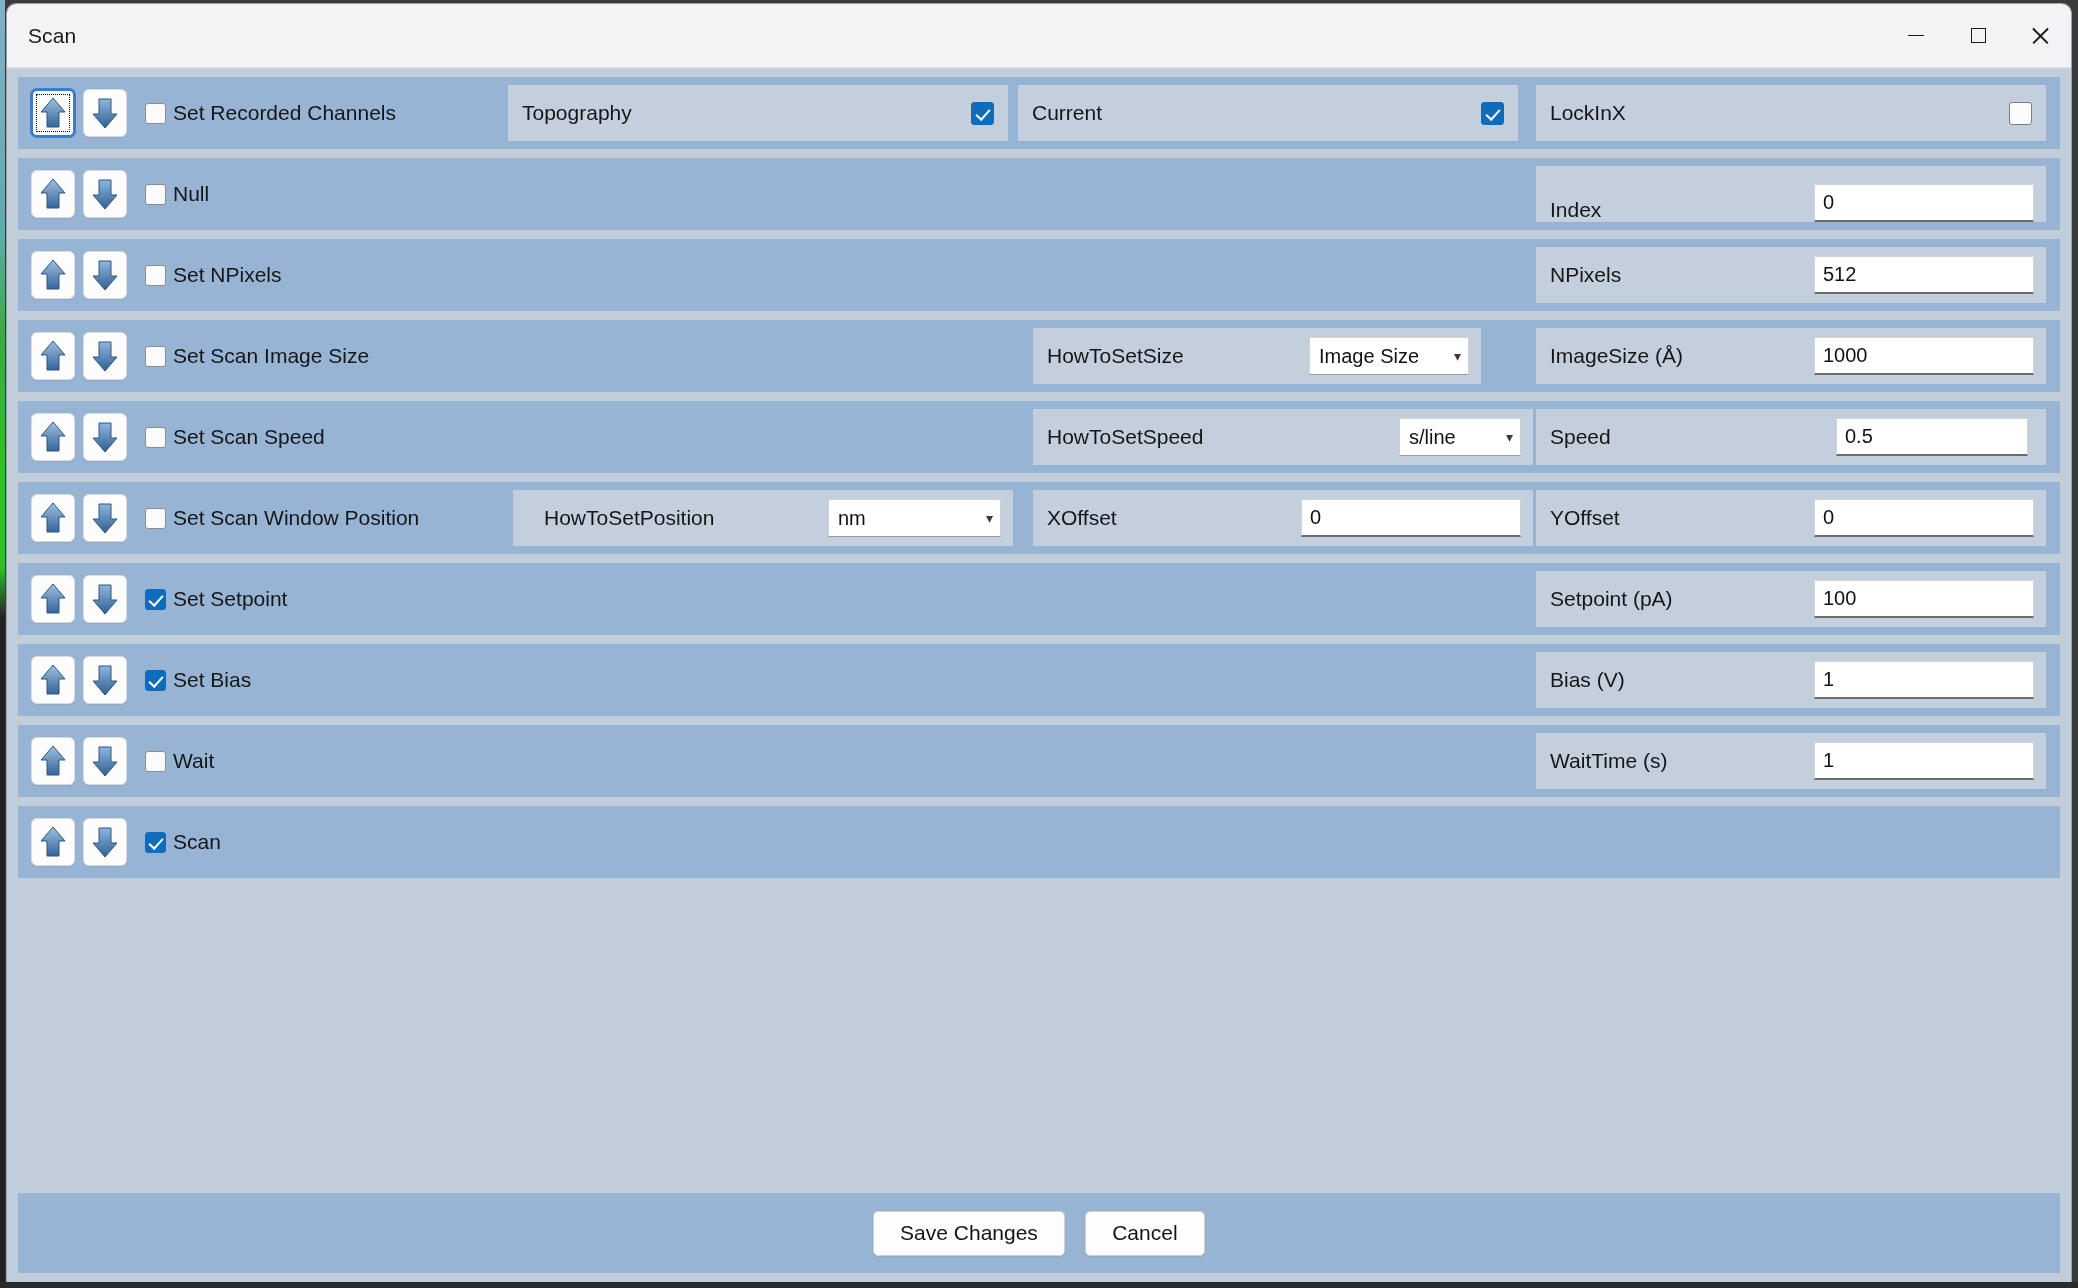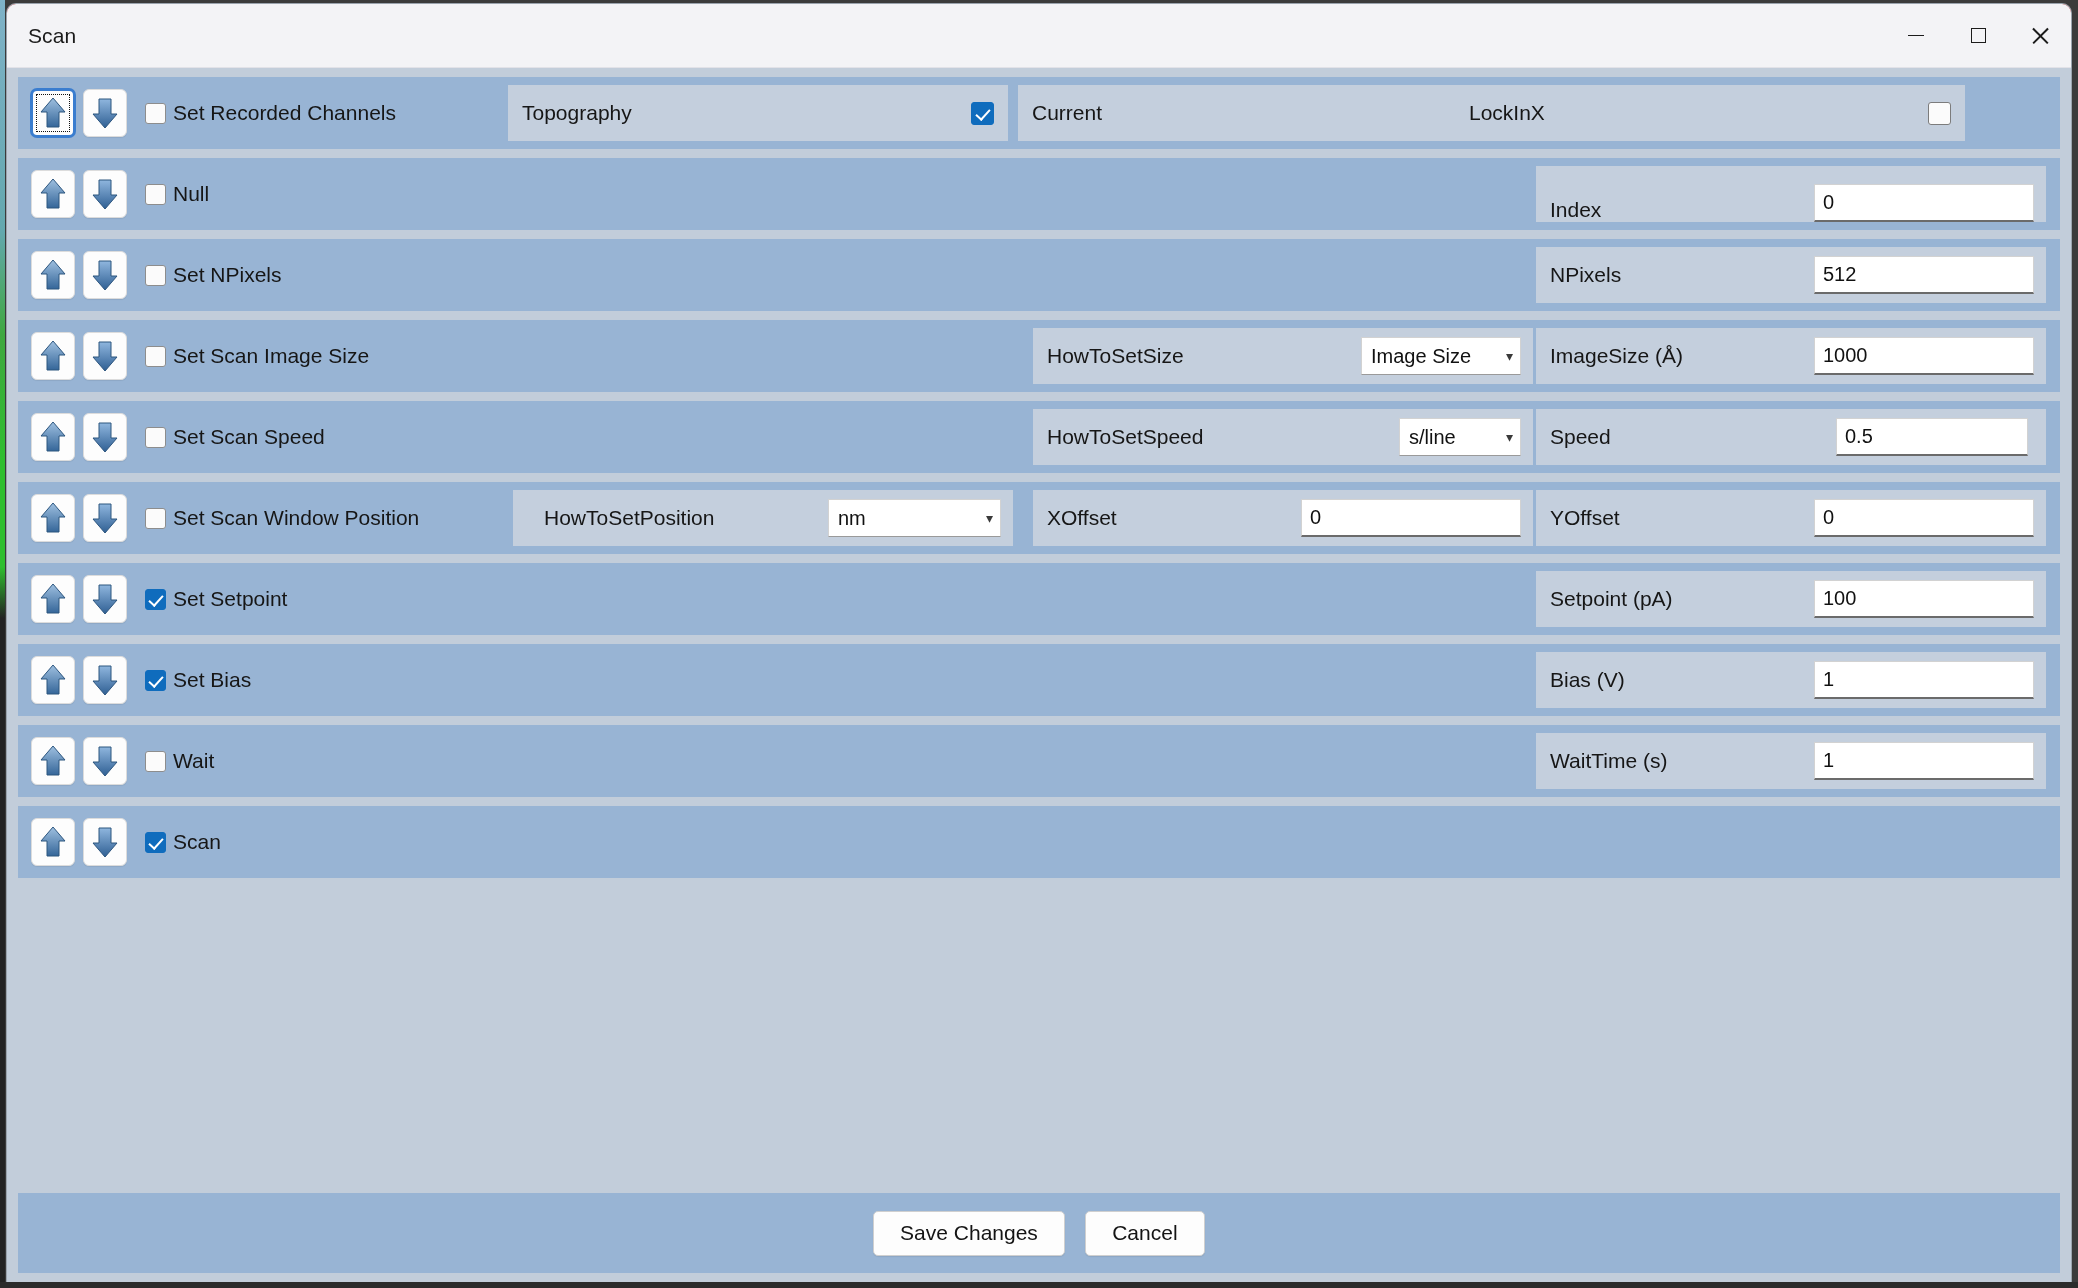--- a/index.html
+++ b/index.html
@@ -270,21 +270,21 @@
           <div class="panel p-chan" style="left:490px;width:500px;">
             <span class="panel-label">Topography</span>
             <span class="spacer"></span>
             <span class="panel-check on"></span>
           </div>
           <div class="panel p-chan" style="left:1000px;width:500px;">
             <span class="panel-label">Current</span>
             <span class="spacer"></span>
             <span class="panel-check on"></span>
           </div>
-          <div class="panel p-chan" style="left:1437px;width:510px;">
+          <div class="panel p-chan" style="left:1518px;width:510px;">
             <span class="panel-label">LockInX</span>
             <span class="spacer"></span>
             <span class="panel-check off"></span>
           </div>
         </div>
 
         <div class="row">
           <div class="row-left">
             <div class="arrow-btn">
               <svg class="arrow-svg" viewBox="0 0 28 34">
@@ -342,21 +342,21 @@
             <div class="arrow-btn">
               <svg class="arrow-svg" viewBox="0 0 28 34">
                 <path d="M14 32 L2 18 L8 18 L8 3 L20 3 L20 18 L26 18 Z" fill="url(#gd0)" stroke="#2d567f" stroke-width="1"></path>
               </svg>
             </div>
             <div class="cb-label-wrap">
               <span class="cbx off"></span>
               <span class="row-label">Set Scan Image Size</span>
             </div>
           </div>
-          <div class="panel p-mid" style="left:1015px;width:500px;">
+          <div class="panel p-mid" style="left:1015px;width:448px;">
             <span class="panel-label">HowToSetSize</span>
             <span class="spacer"></span>
             <span class="combo" style="width:160px;margin-right:12px;">
               <span>Image Size</span>
               <span class="spacer"></span>
               <span class="chev">▾</span>
             </span>
           </div>
           <div class="panel p-right" style="left:1518px;width:510px;">
             <span class="panel-label">ImageSize (Å)</span>

